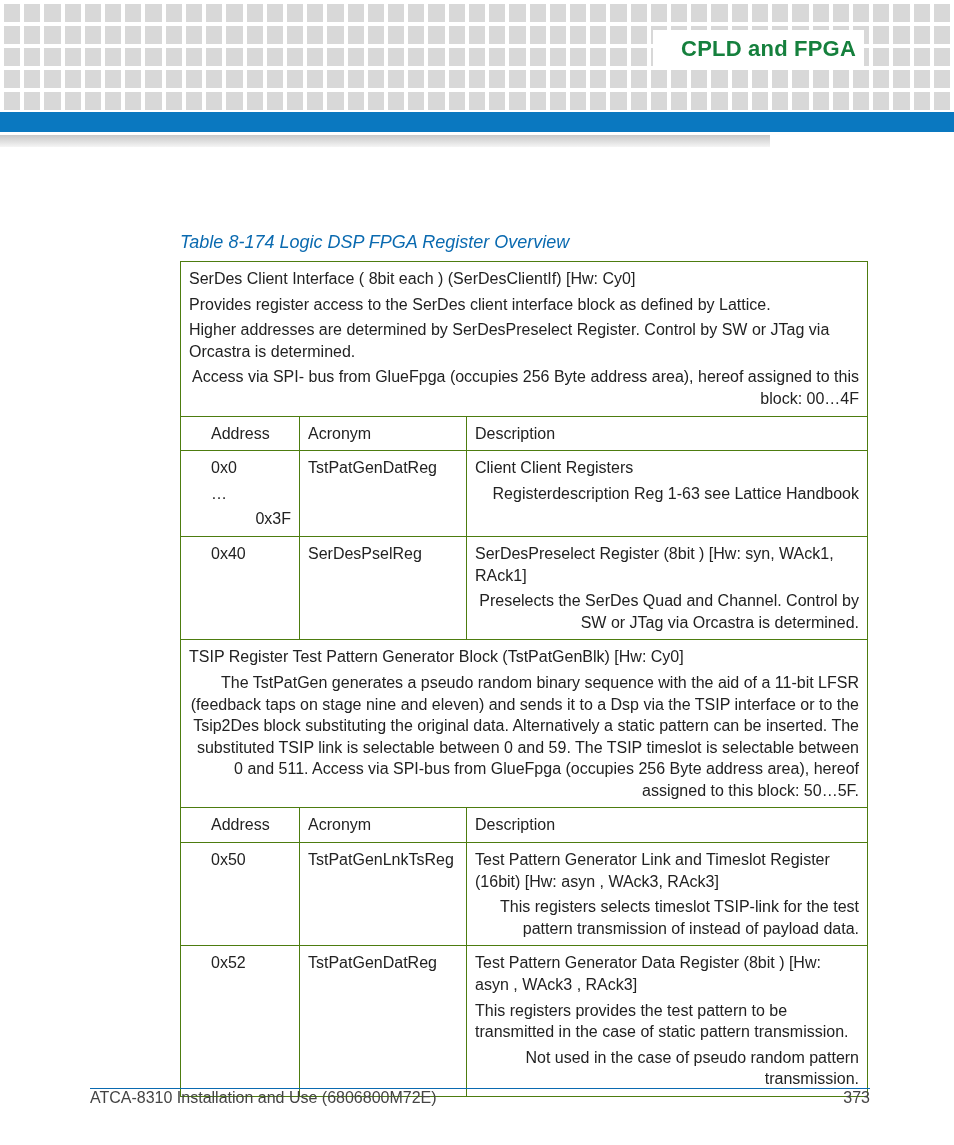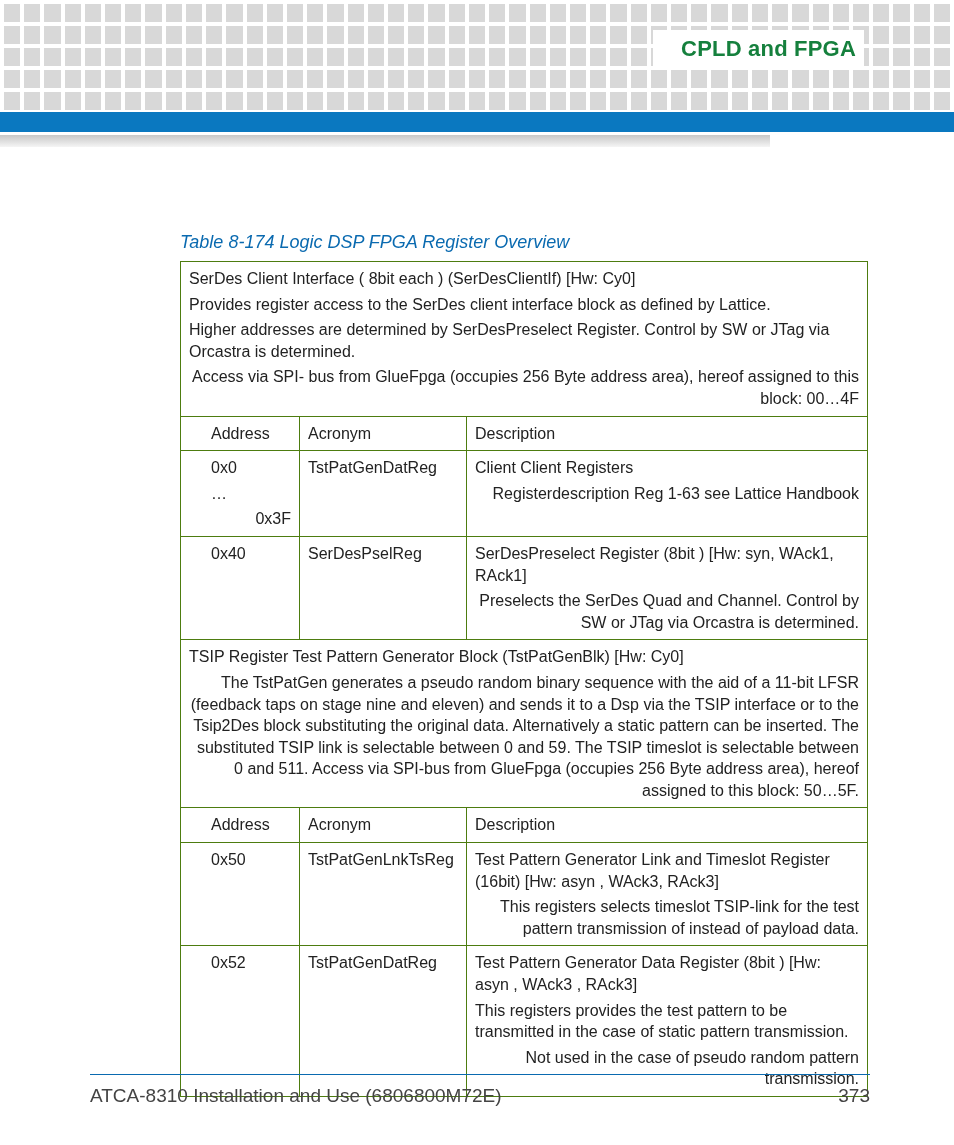--- a/index.html
+++ b/index.html
@@ -88,24 +88,24 @@
   td p { margin: 0 0 4px 0; }
   td p:last-child { margin-bottom: 0; text-align: right; }
   .col-addr { width: 80px; padding-left: 30px; }
   .col-acro { width: 150px; }
   .footer {
     position: absolute;
     left: 90px;
     width: 780px;
     bottom: 38px;
     border-top: 1px solid #0a6ab0;
-    padding-top: 10px;
+    padding-top: 0;
     display: flex;
     justify-content: space-between;
-    font-size: 19px;
+    font-size: 16px;
     color: #444;
   }
 </style>
 </head>
 <body>
 
 <div class="topgrid" id="tg">
     <div></div>
     <div></div>
     <div></div>

